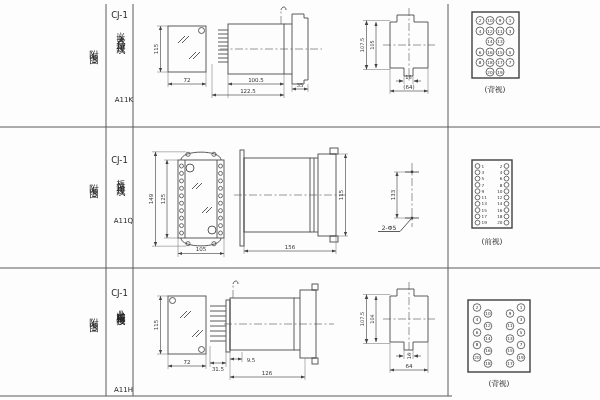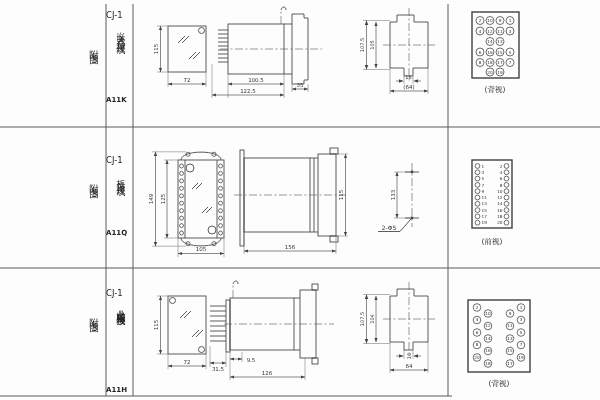--- a/index.html
+++ b/index.html
@@ -17,24 +17,24 @@
   .tc{stroke:#4a4a4a;stroke-width:0.8;fill:none;}
   .dt{font-size:6px;}
   .dts{font-size:5.5px;}
   .dt5{font-size:5px;}
   .tn{font-size:4.2px;text-anchor:middle;}
   .tnl{font-size:4.2px;text-anchor:start;}
   .tnr{font-size:4.2px;text-anchor:end;}
   .vl{font-size:7.5px;text-anchor:middle;}
   .fig{position:absolute;left:87px;writing-mode:vertical-rl;text-orientation:upright;
        font-size:9.5px;letter-spacing:6px;color:#222;}
-  .mdl{position:absolute;left:106px;width:27px;text-align:left;font-size:8.5px;color:#222;}
+  .mdl{position:absolute;left:106px;width:27px;text-align:center;font-size:8.5px;color:#222;}
   .mnt{position:absolute;left:114px;writing-mode:vertical-rl;text-orientation:upright;
        font-size:9px;letter-spacing:2.5px;color:#222;}
-  .cod{position:absolute;left:106px;width:27px;text-align:left;font-size:7px;color:#222;font-weight:bold;}
+  .cod{position:absolute;left:106px;width:27px;text-align:right;font-size:7px;color:#222;}
 </style>
 </head>
 <body>
 
 <div class="canvas">
 
 <svg width="600" height="400" viewBox="0 0 600 400">
   <defs>
     <marker id="arr" viewBox="0 0 10 10" refX="8.5" refY="5" markerWidth="8" markerHeight="8" orient="auto-start-reverse">
       <path d="M0,1.6 L8.5,5 L0,8.4 Z" fill="#444"></path>
@@ -389,19 +389,19 @@
 <div class="fig" style="top:42px">附图3</div>
 <div class="fig" style="top:176px">附图3</div>
 <div class="fig" style="top:310px">附图3</div>
 
 <div class="mdl" style="top:10px">CJ-1</div>
 <div class="mnt" style="top:25px">嵌入式后接线</div>
 <div class="cod" style="top:96px">A11K</div>
 
 <div class="mdl" style="top:155px">CJ-1</div>
 <div class="mnt" style="top:172px">板前接线</div>
-<div class="cod" style="top:229px">A11Q</div>
+<div class="cod" style="top:217px">A11Q</div>
 
 <div class="mdl" style="top:288px">CJ-1</div>
 <div class="mnt" style="top:303px;letter-spacing:1px">凸出式板后接线</div>
 <div class="cod" style="top:386px">A11H</div>
 
 </div>
 
 </body></html>

